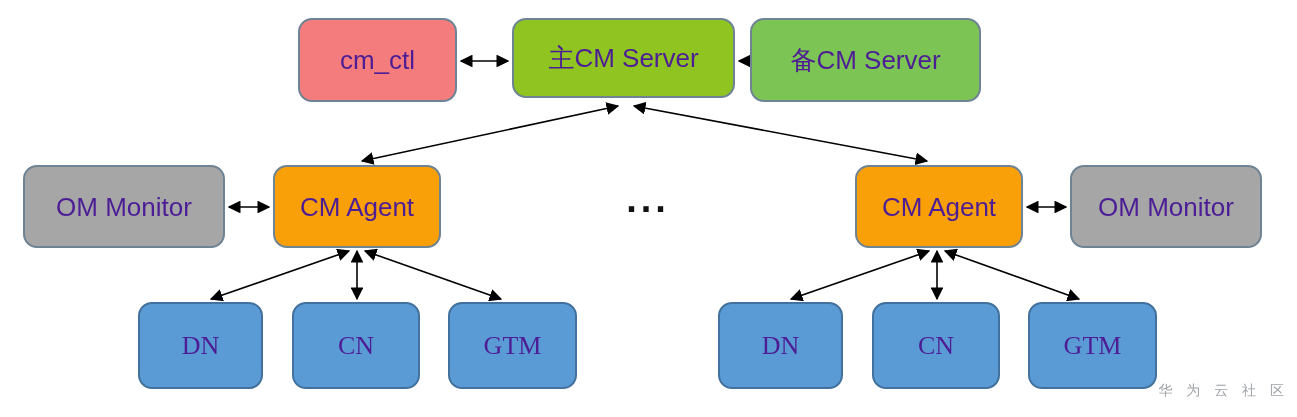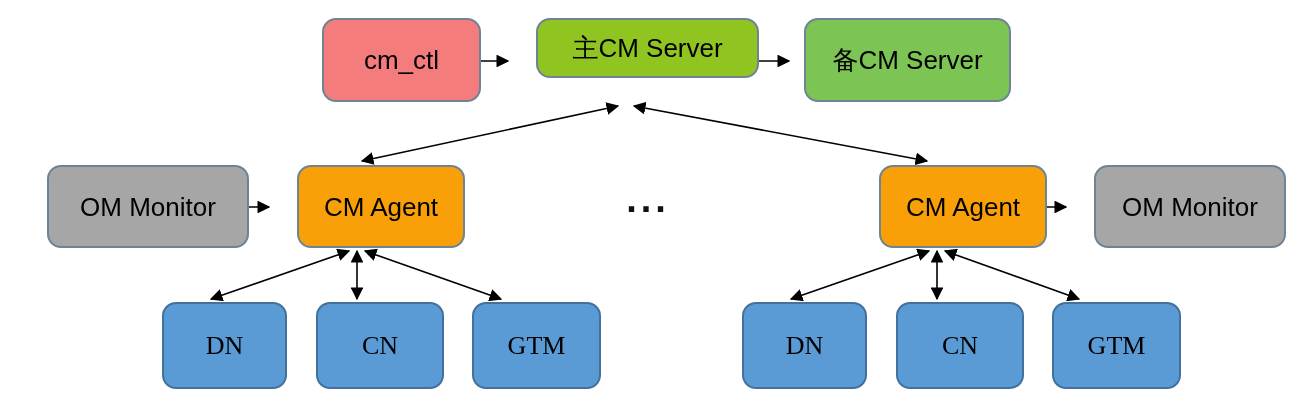--- a/index.html
+++ b/index.html
@@ -3,32 +3,31 @@
 <meta charset="utf-8">
 <style>
   html,body{margin:0;padding:0;background:#ffffff;}
   body{font-family:"Liberation Sans","DejaVu Sans",sans-serif;}
   .stage{position:relative;width:1297px;height:417px;background:#ffffff;overflow:hidden;}
   .node{
     position:absolute;
     display:flex;align-items:center;justify-content:center;
     border-radius:14px;
     border:2px solid #6E8494;
-    color:#000000;
+    color:#4c1d95;
     font-size:26px;
     line-height:1;
     box-sizing:border-box;
     white-space:nowrap;
-    margin-left:24px;
   }
   .node.blue{border-color:#41719C;font-family:Liberation Serif, serif;}
   
   .n-cmctl   {left:298px;top:18px;width:159px;height:84px;}
-  .n-cmsrv-p {left:512px;top:18px;width:223px;height:60px;}
-  .n-cmsrv-s {left:780px;top:18px;width:207px;height:84px;}
+  .n-cmsrv-p {left:512px;top:18px;width:223px;height:80px;}
+  .n-cmsrv-s {left:750px;top:18px;width:231px;height:84px;}
   
   .n-omL  {left:23px;  top:165px;width:202px;height:83px;}
   .n-agL  {left:273px; top:165px;width:168px;height:83px;}
   .n-agR  {left:855px; top:165px;width:168px;height:83px;}
   .n-omR  {left:1070px;top:165px;width:192px;height:83px;}
   
   .n-dnL  {left:138px; top:302px;width:125px;height:87px;}
   .n-cnL  {left:292px; top:302px;width:128px;height:87px;}
   .n-gtmL {left:448px; top:302px;width:129px;height:87px;}
   .n-dnR  {left:718px; top:302px;width:125px;height:87px;}
@@ -109,13 +108,14 @@
   <div class="node blue n-dnR" style="background-color: rgb(91, 155, 213);">
     <span>DN</span>
   </div>
   <div class="node blue n-cnR" style="background-color: rgb(91, 155, 213);">
     <span>CN</span>
   </div>
   <div class="node blue n-gtmR" style="background-color: rgb(91, 155, 213);">
     <span>GTM</span>
   </div>
 
+  <div class="watermark">华 为 云 社 区</div>
 </div>
 
 </body></html>

